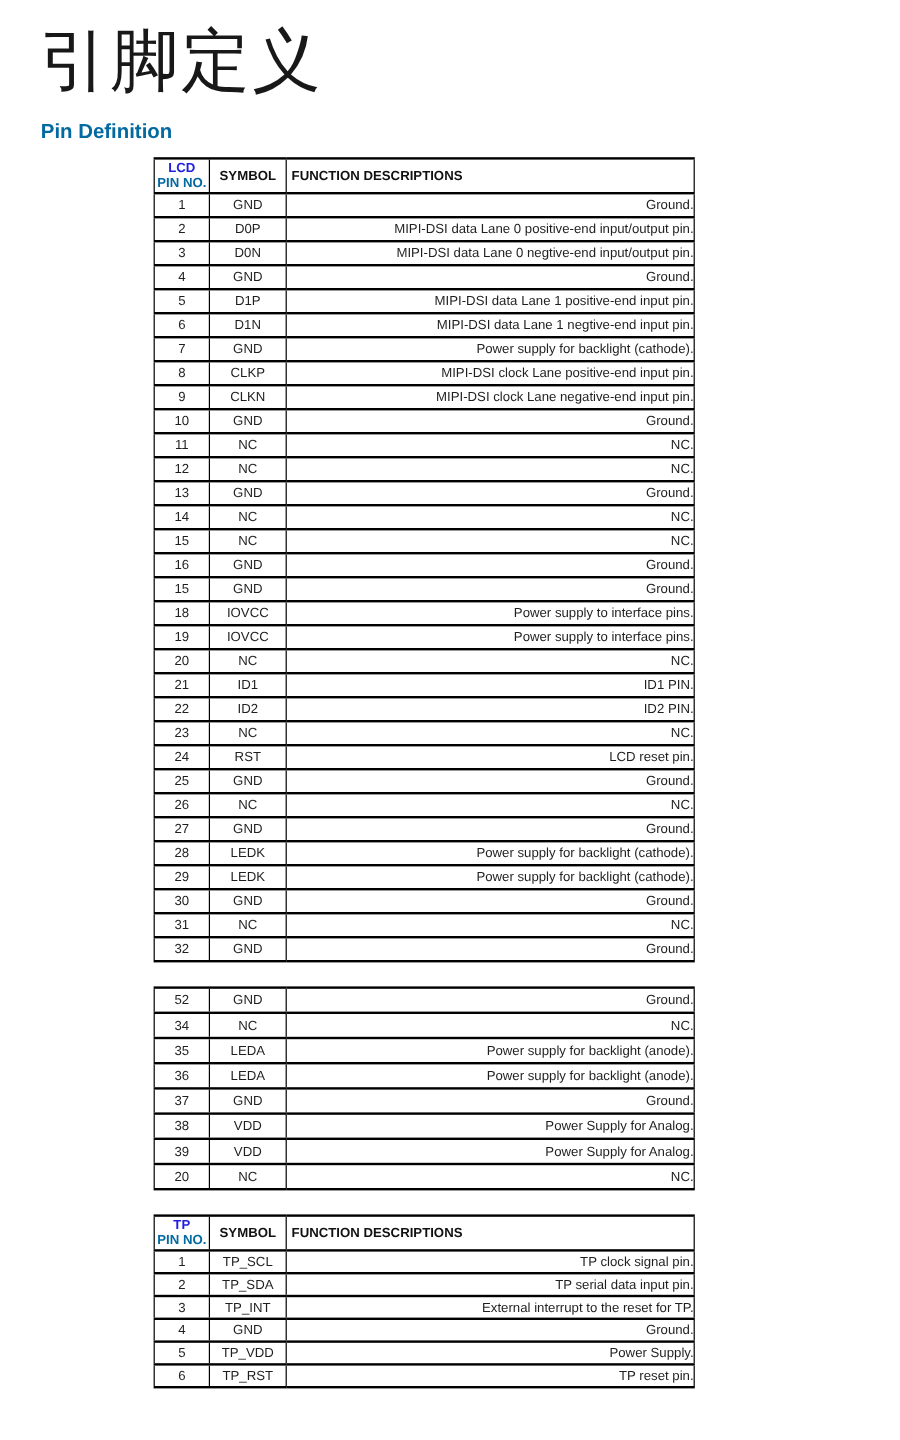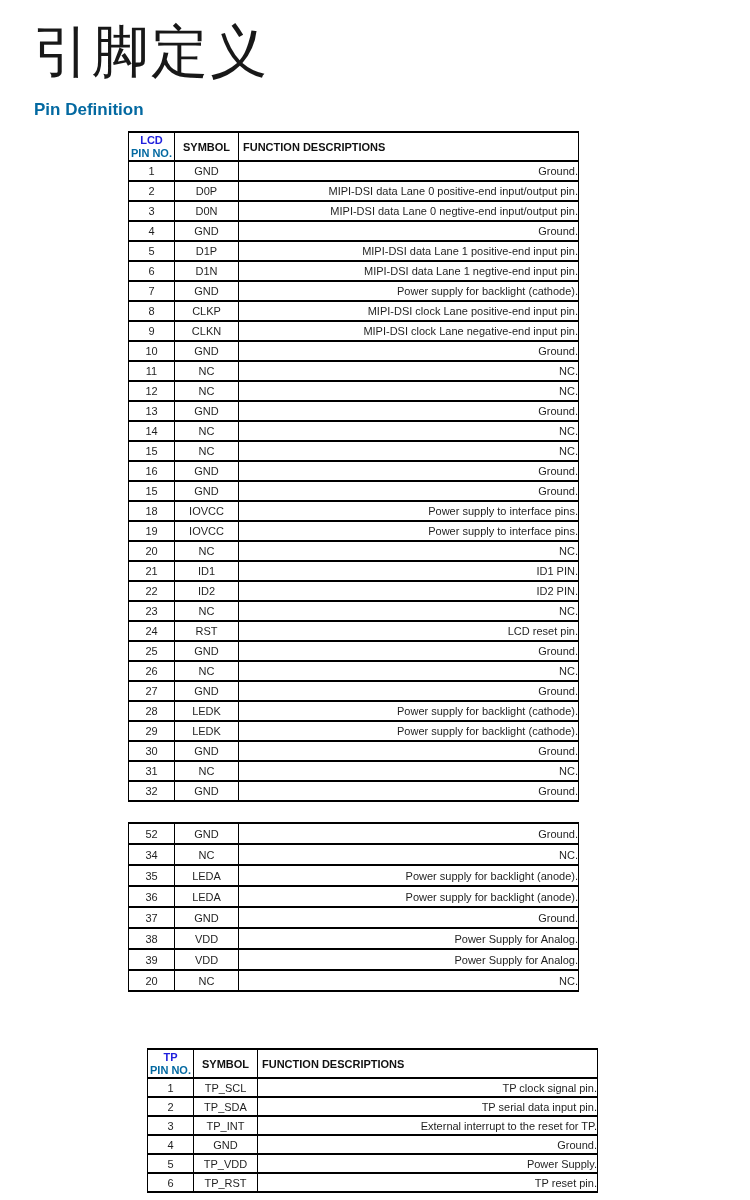--- a/index.html
+++ b/index.html
@@ -24,21 +24,21 @@
     font-size: 17px; font-weight: 700; color: #0369a1;
   }
 
   table.pin-table {
     position: absolute; left: 128px; width: 450px;
     border-collapse: collapse; table-layout: fixed;
     background: #fff;
   }
   .t1 { top: 131px; }
   .t2 { top: 822px; }
-  .t3 { top: 1048px; margin-left: 19px; }
+  .t3 { top: 1012px; }
 
   .pin-table th, .pin-table td {
     border-top: 2px solid #000; border-bottom: 2px solid #000;
     border-left: 1.5px solid #000; border-right: 1.5px solid #000;
     vertical-align: middle;
     overflow: hidden; white-space: nowrap;
   }
   col.c-pin  { width: 46px; }
   col.c-sym  { width: 64px; }
   col.c-desc { width: 340px; }

